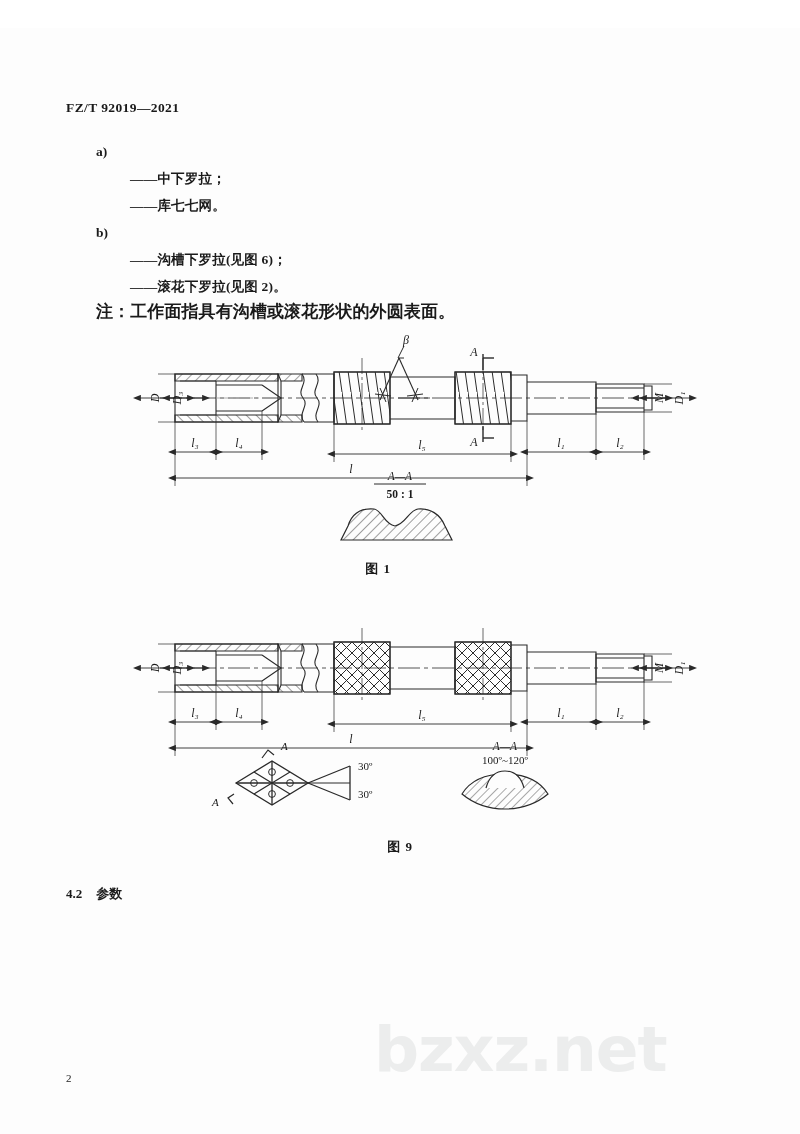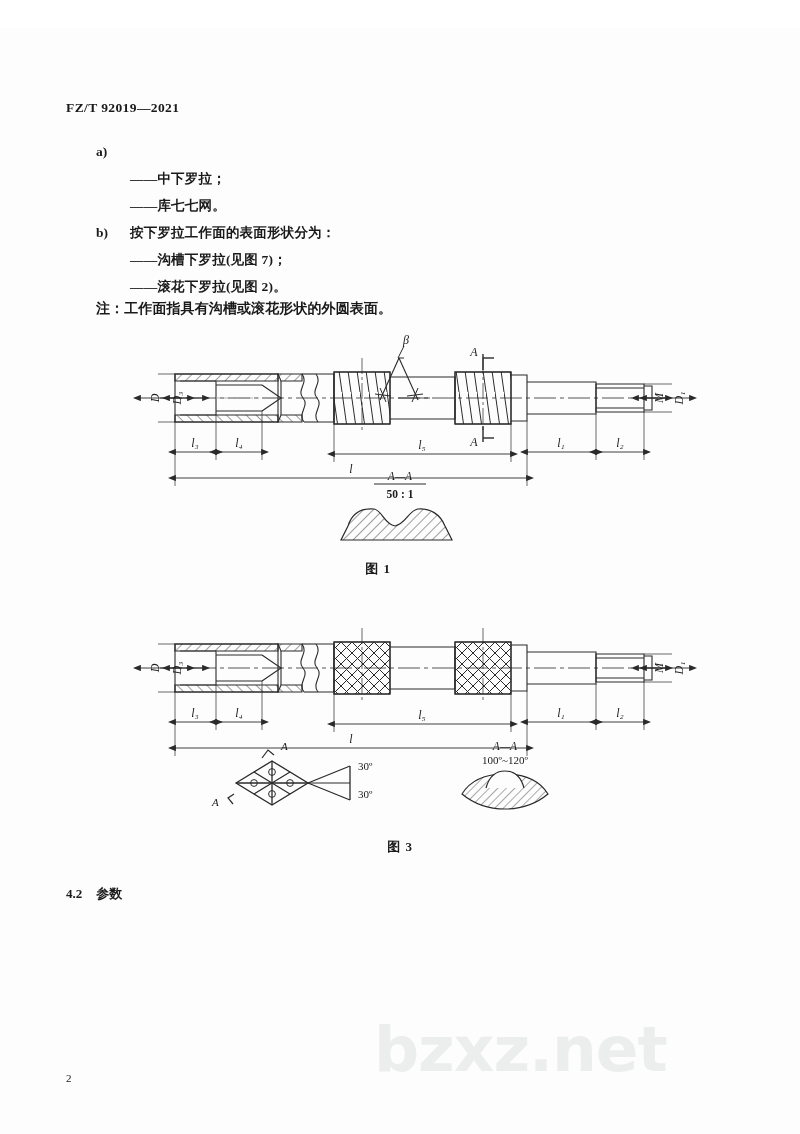--- a/index.html
+++ b/index.html
@@ -61,21 +61,21 @@
     font-size: 13.5px;
     line-height: 27px;
     font-weight: bold;
     white-space: nowrap;
     letter-spacing: 0.2px;
   }
   .note-line {
     position: absolute;
     left: 96px;
     top: 272px;
-    font-size: 14px;
+    font-size: 17px;
     font-weight: bold;
     letter-spacing: 0.1px;
     white-space: nowrap;
   }
 
   
   .figure-block { position: absolute; }
   #figure-1-block { left: 0px; top: 300px; width: 800px; }
   #figure-2-block { left: 0px; top: 570px; width: 800px; }
 
@@ -156,23 +156,22 @@
   <div class="clause-list">
 
     <div class="clause">
       <span class="clause-marker">a)</span>
     </div>
     <div class="dash-item">——中下罗拉；</div>
     <div class="dash-item">——库七七网。</div>
 
     <div class="clause">
       <span class="clause-marker">b)</span>
-      <span class="clause-text">按下罗拉工作面的表面形状分为：</span>
     </div>
-    <div class="dash-item">——沟槽下罗拉(见图 7)；</div>
+    <div class="dash-item">——沟槽下罗拉(见图 6)；</div>
     <div class="dash-item">——滚花下罗拉(见图 2)。</div>
   </div>
 
   <div class="note-line">注：工作面指具有沟槽或滚花形状的外圆表面。</div>
 
   <div class="figure-block" id="figure-1-block">
 
     <svg width="800" height="255" viewBox="0 0 800 255">
       <defs>
         <pattern id="hatchR" width="7" height="7" patternTransform="rotate(45)" patternUnits="userSpaceOnUse">
@@ -451,21 +450,21 @@
         <text x="505" y="166" text-anchor="middle" font-size="11" fill="#1a1a1a">100º~120º</text>
         <path d="M 462 196 C 470 183, 484 176, 505 176
                  C 526 176, 540 183, 548 196
                  C 536 206, 522 211, 505 211
                  C 488 211, 474 206, 462 196 Z" fill="url(#hatchR3)" stroke="#2a2a2a" stroke-width="1.2"></path>
         <path d="M 486 190 C 489 179, 496 173, 505 173
                  C 514 173, 521 179, 524 190" fill="#fdfdfd" stroke="#2a2a2a" stroke-width="1.2"></path>
       </g>
     </svg>
 
-    <div class="fig-caption" id="fig2-caption">图 3</div>
+    <div class="fig-caption" id="fig2-caption">图 9</div>
   </div>
 
   <div class="section-head">
     <span class="num">4.2</span><span>参数</span>
   </div>
 
 
   <div class="watermark">bzxz.net</div>
 
   <div class="page-number">2</div>

